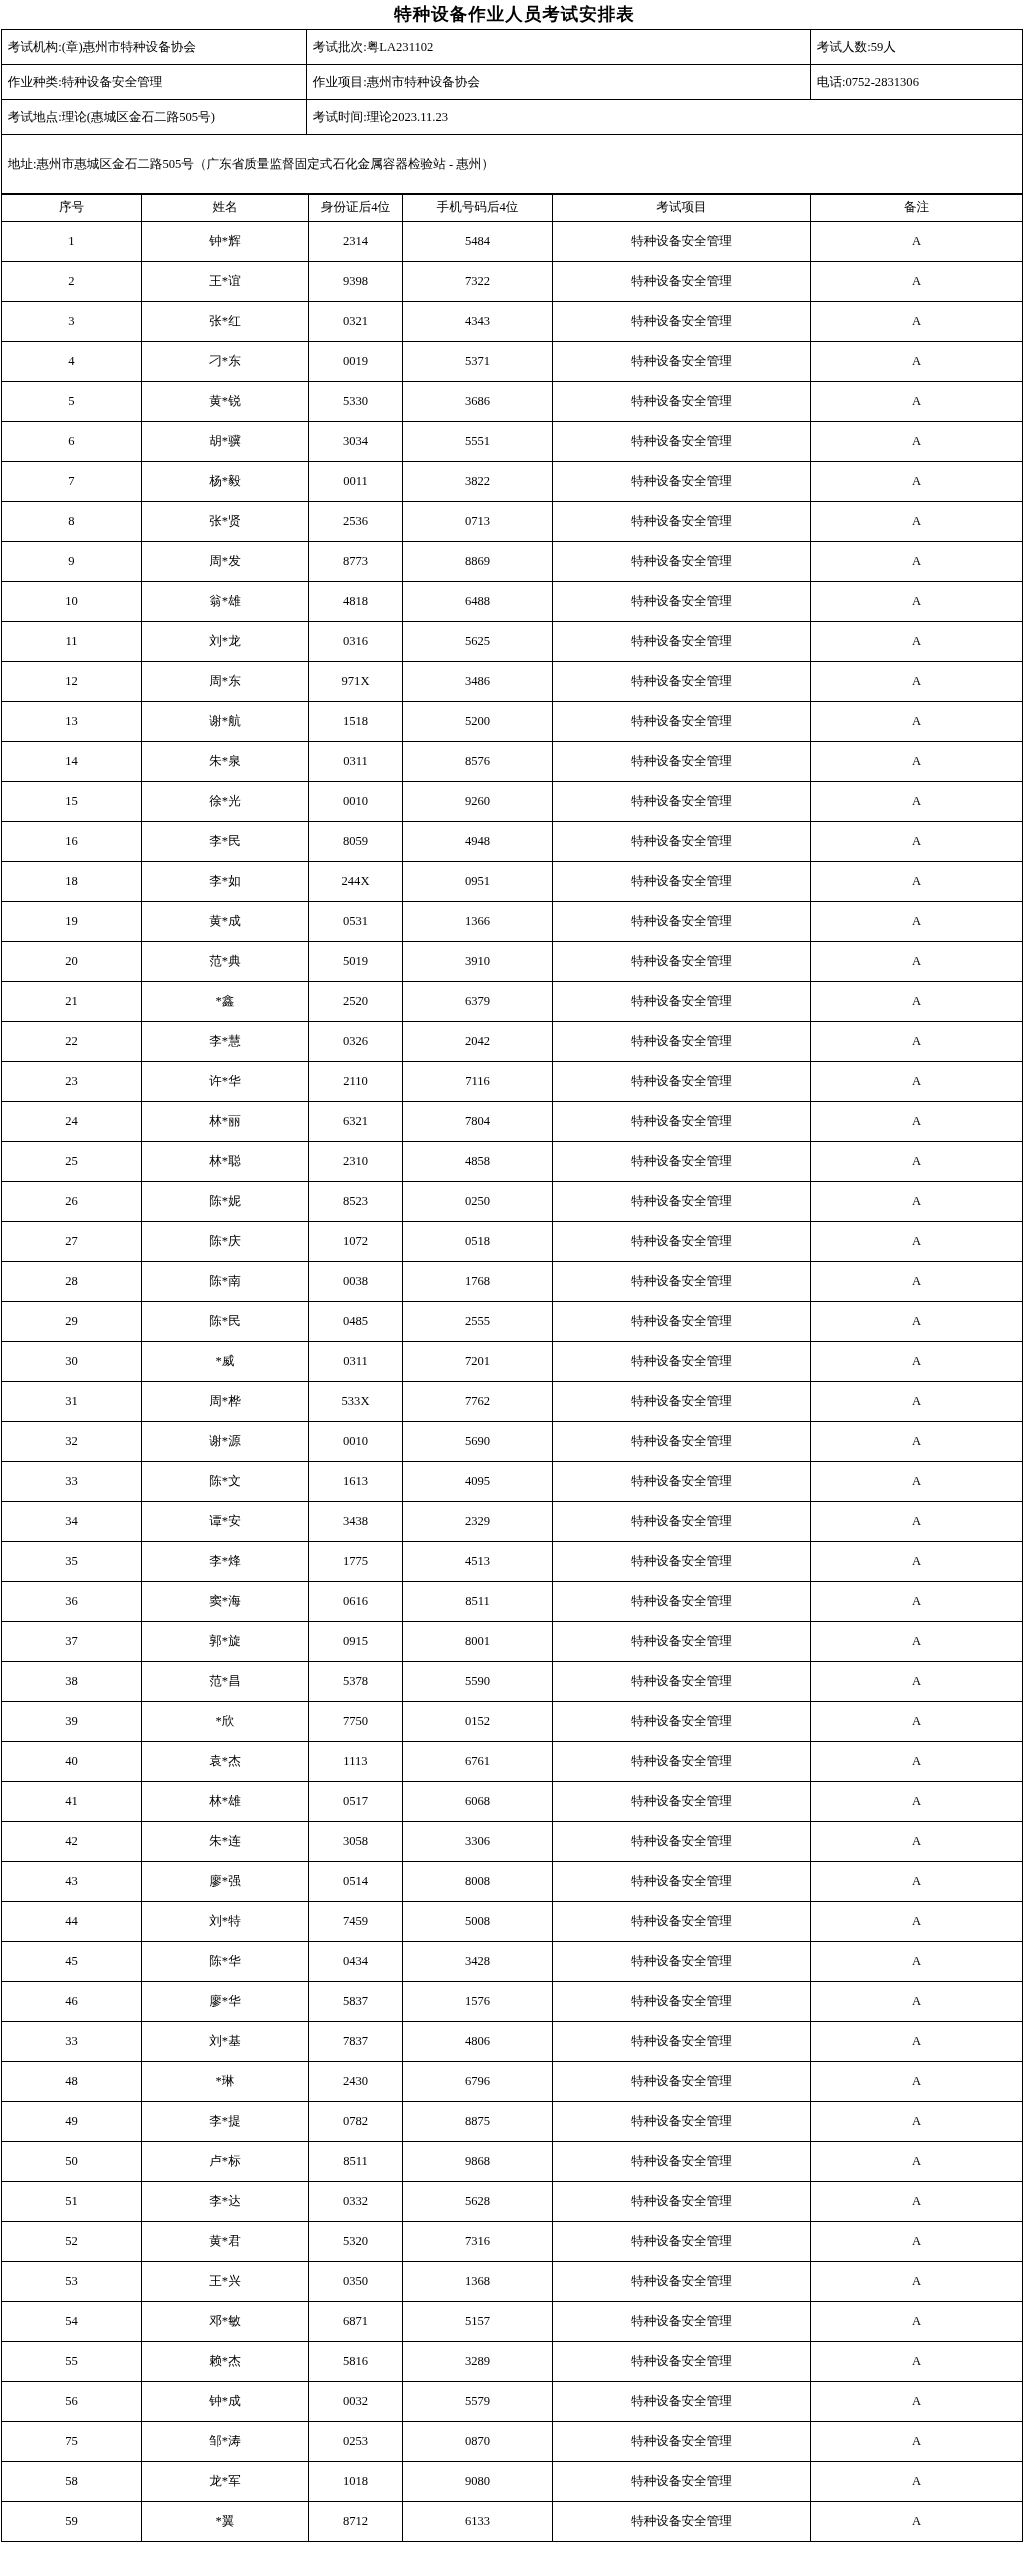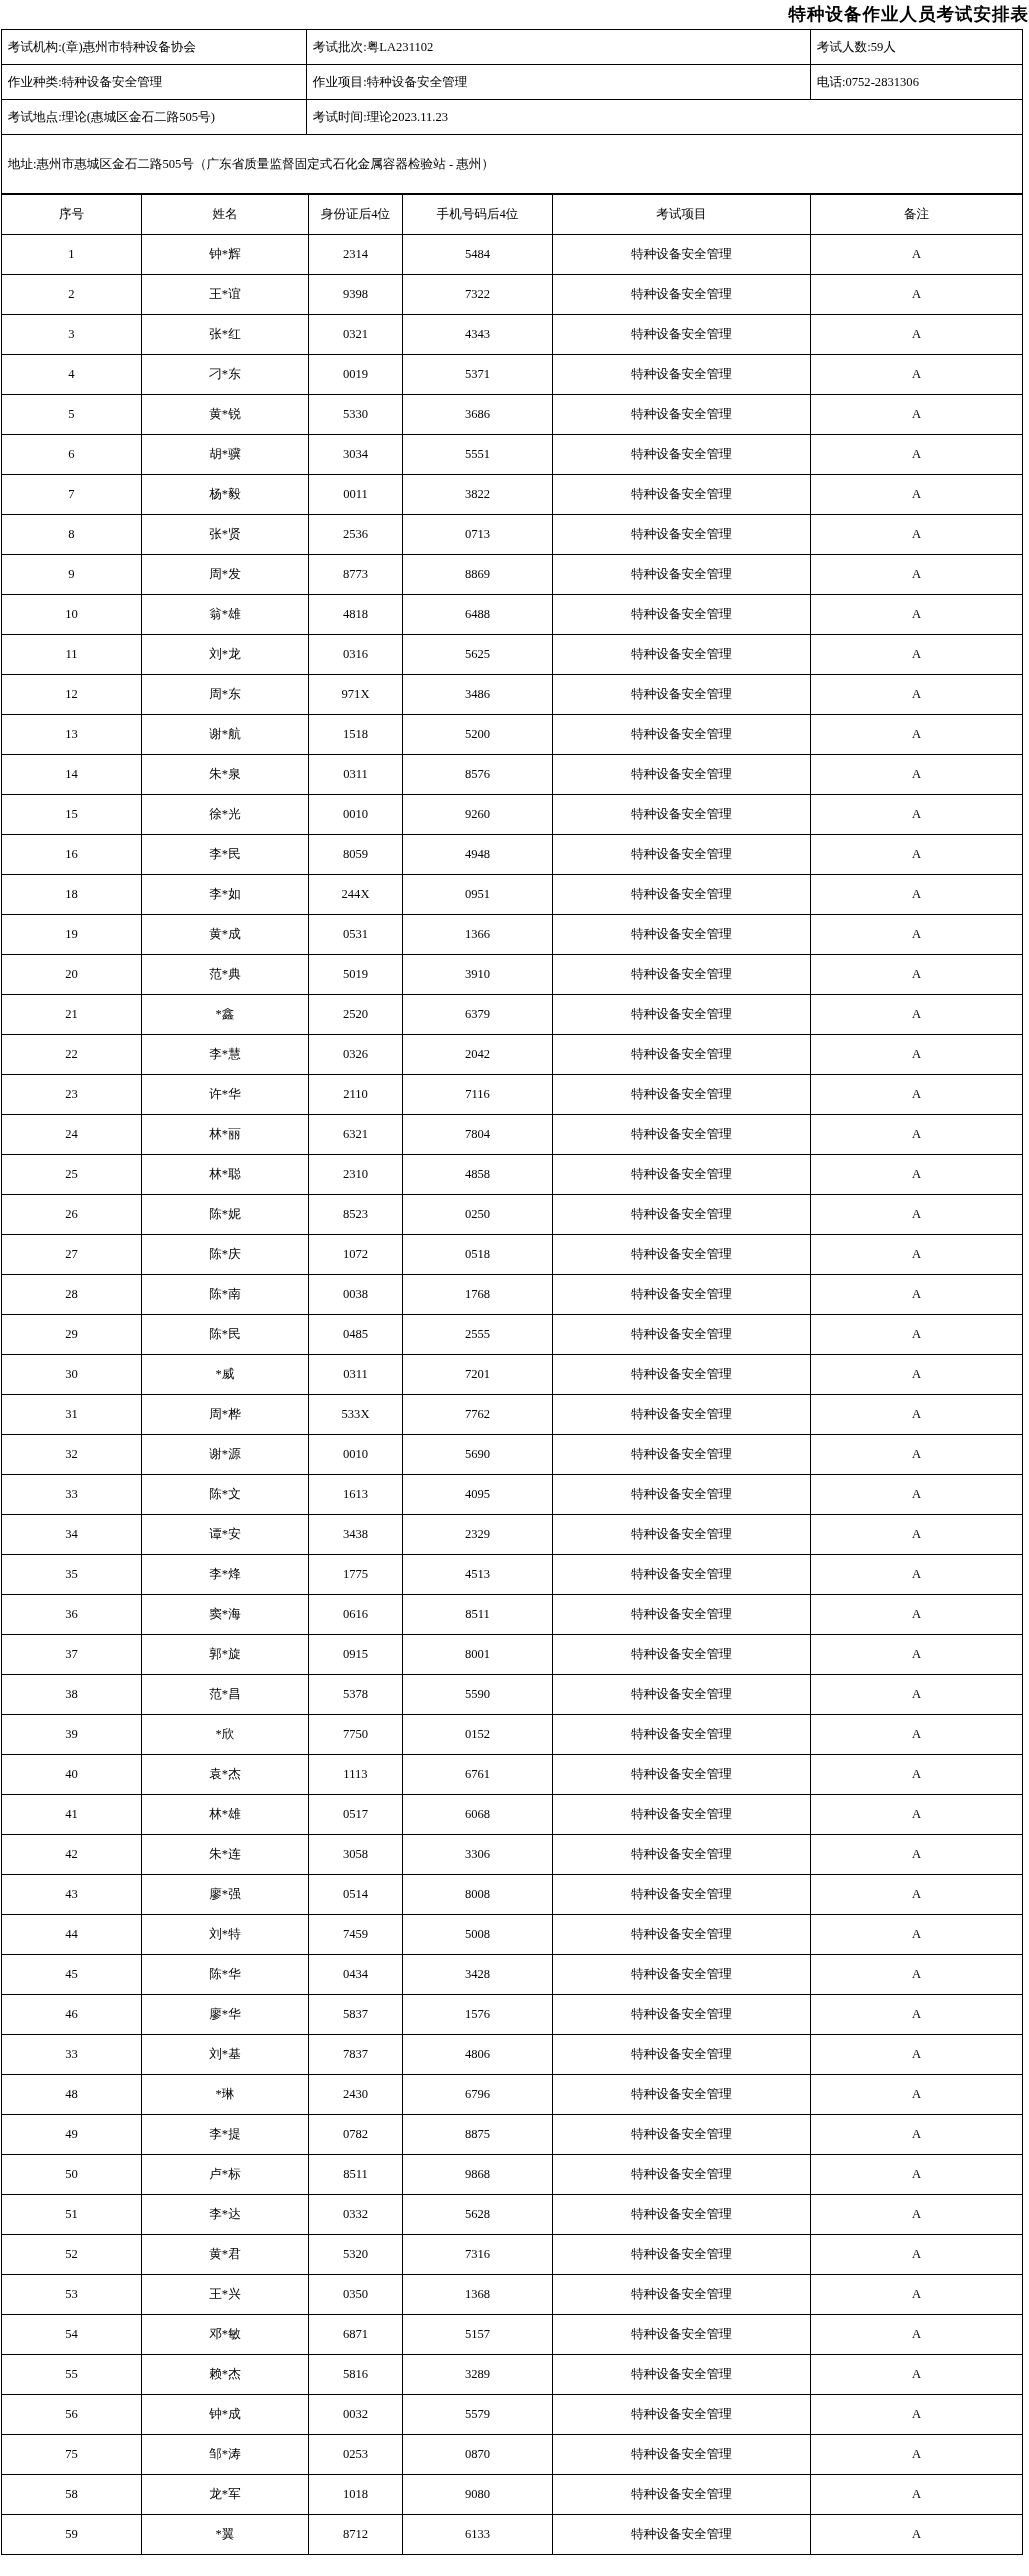--- a/index.html
+++ b/index.html
@@ -11,21 +11,21 @@
     width: 1029px;
     font-family: "Liberation Serif", "DejaVu Serif", serif;
     color: #000000;
   }
   .page {
     width: 1029px;
   }
   .title {
     height: 29px;
     line-height: 29px;
-    text-align: right;
+    text-align: center;
     font-size: 17.5px;
     font-weight: bold;
     letter-spacing: 1px;
   }
   table {
     border-collapse: collapse;
     table-layout: fixed;
     margin-left: 1px;
     width: 1020px;
   }
@@ -40,21 +40,21 @@
   
   .info-table td {
     text-align: left;
     padding-left: 5.8px;
     padding-right: 3.9px;
   }
   .info-table tr.r36 { height: 35px; }
   .info-table tr.r52 { height: 60px; }
   
   .main-table { margin-top: -1.9px; }
-  .main-table thead tr { height: 41px; }
+  .main-table thead tr { height: 28px; }
   .main-table tbody tr { height: 40px; }
   .main-table td, .main-table th {
     text-align: center;
     vertical-align: middle;
   }
 </style>
 </head>
 <body>
 
 <div class="page">
@@ -68,21 +68,21 @@
       <col style="width:212px">
     </colgroup>
     <tbody>
       <tr class="r36">
         <td>考试机构:(章)惠州市特种设备协会</td>
         <td>考试批次:粤LA231102</td>
         <td>考试人数:59人</td>
       </tr>
       <tr class="r36">
         <td>作业种类:特种设备安全管理</td>
-        <td>作业项目:特种设备安全管理</td>
+        <td>作业项目:惠州市特种设备协会</td>
         <td>电话:0752-2831306</td>
       </tr>
       <tr class="r36">
         <td>考试地点:理论(惠城区金石二路505号)</td>
         <td colspan="2">考试时间:理论2023.11.23</td>
       </tr>
       <tr class="r52">
         <td colspan="3">地址:惠州市惠城区金石二路505号（广东省质量监督固定式石化金属容器检验站 - 惠州）</td>
       </tr>
     </tbody>

